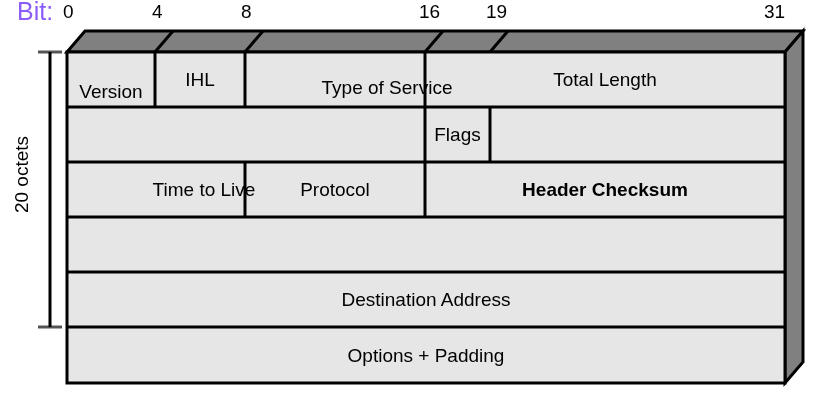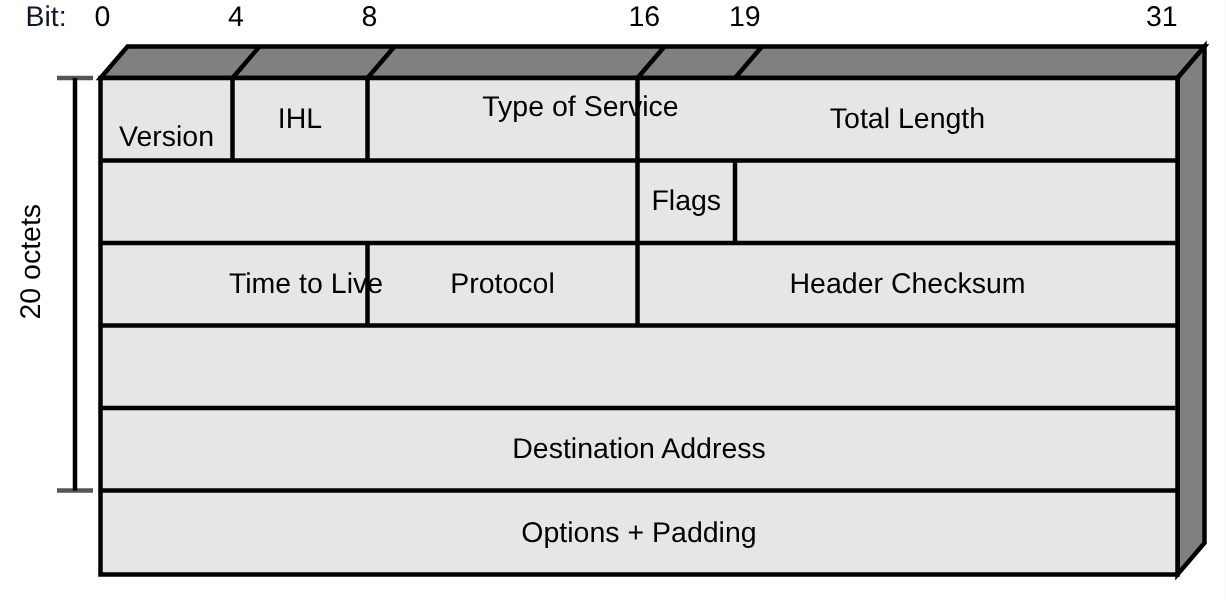--- a/index.html
+++ b/index.html
@@ -19,23 +19,23 @@
   #stage {
     position: absolute;
     left: 0; top: 0;
     width: 817px;
     height: 400px;
   }
 
   
   .bit-word {
     position: absolute;
-    font-size: 19px;
+    font-size: 25px;
     line-height: 19px;
-    color: #0f172a;
+    color: #8b5cf6;
     white-space: nowrap;
   }
   #bit-caption { left: 17px; top: 2px; }
   .bit-tick-label {
     position: absolute;
     font-size: 19px;
     line-height: 19px;
     white-space: nowrap;
     text-align: left;
   }
@@ -123,27 +123,27 @@
 
     <line x1="38" y1="52" x2="62" y2="52" stroke="#555555" stroke-width="3"></line>
     <line x1="38" y1="327" x2="62" y2="327" stroke="#555555" stroke-width="3"></line>
     <line x1="50" y1="52" x2="50" y2="327" stroke="#000000" stroke-width="3"></line>
   </svg>
 
   <div id="octets-label">20 octets</div>
 
   <div class="field-label" style="left:67px;  top:52px;  width:88px;  height:55px;margin-top:12px;">Version</div>
   <div class="field-label" style="left:155px; top:52px;  width:90px;  height:55px;">IHL</div>
-  <div class="field-label" style="left:245px; top:44px;  width:188px; height:55px;padding-left:48px;">Type of Service</div>
+  <div class="field-label" style="left:245px; top:60px;  width:188px; height:55px;padding-left:48px;">Type of Service</div>
   <div class="field-label" style="left:425px; top:52px;  width:360px; height:55px;">Total Length</div>
 
   <div class="field-label" style="left:425px; top:107px; width:65px;  height:55px;border-radius:22px;">Flags</div>
 
   <div class="field-label" style="left:67px;  top:162px; width:178px; height:55px;padding-left:48px;">Time to Live</div>
   <div class="field-label" style="left:245px; top:162px; width:180px; height:55px;">Protocol</div>
-  <div class="field-label" style="left:425px; top:162px; width:360px; height:55px;">Header Checksum</div>
+  <div class="field-label" style="left:425px; top:162px; width:360px; height:55px;font-weight:bold;">Header Checksum</div>
 
 
   <div class="field-label" style="left:67px;  top:272px; width:718px; height:55px;">Destination Address</div>
 
   <div class="field-label" style="left:67px;  top:327px; width:718px; height:56px;">Options + Padding</div>
 
 </div>
 
 </body></html>

